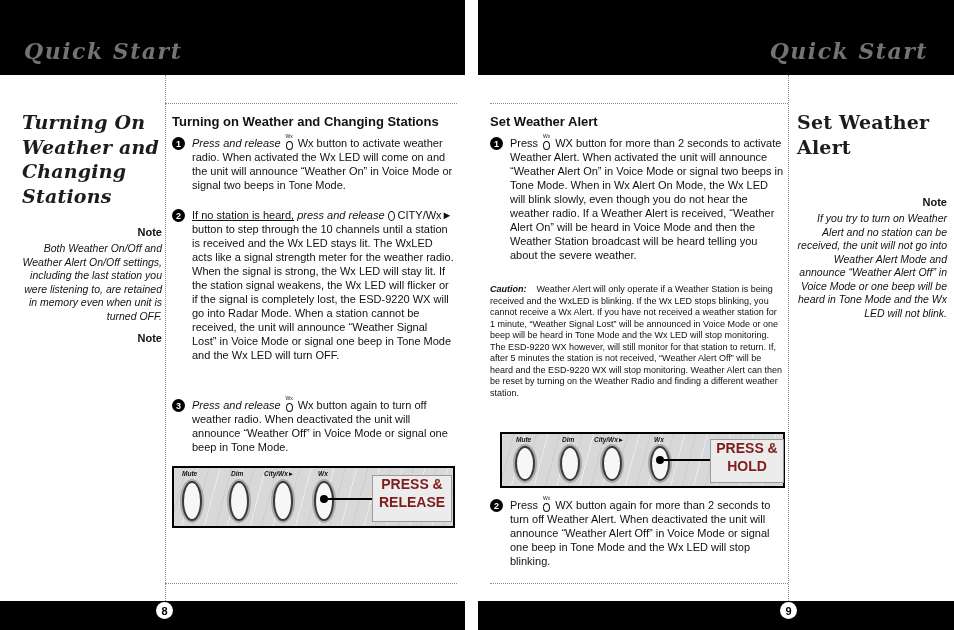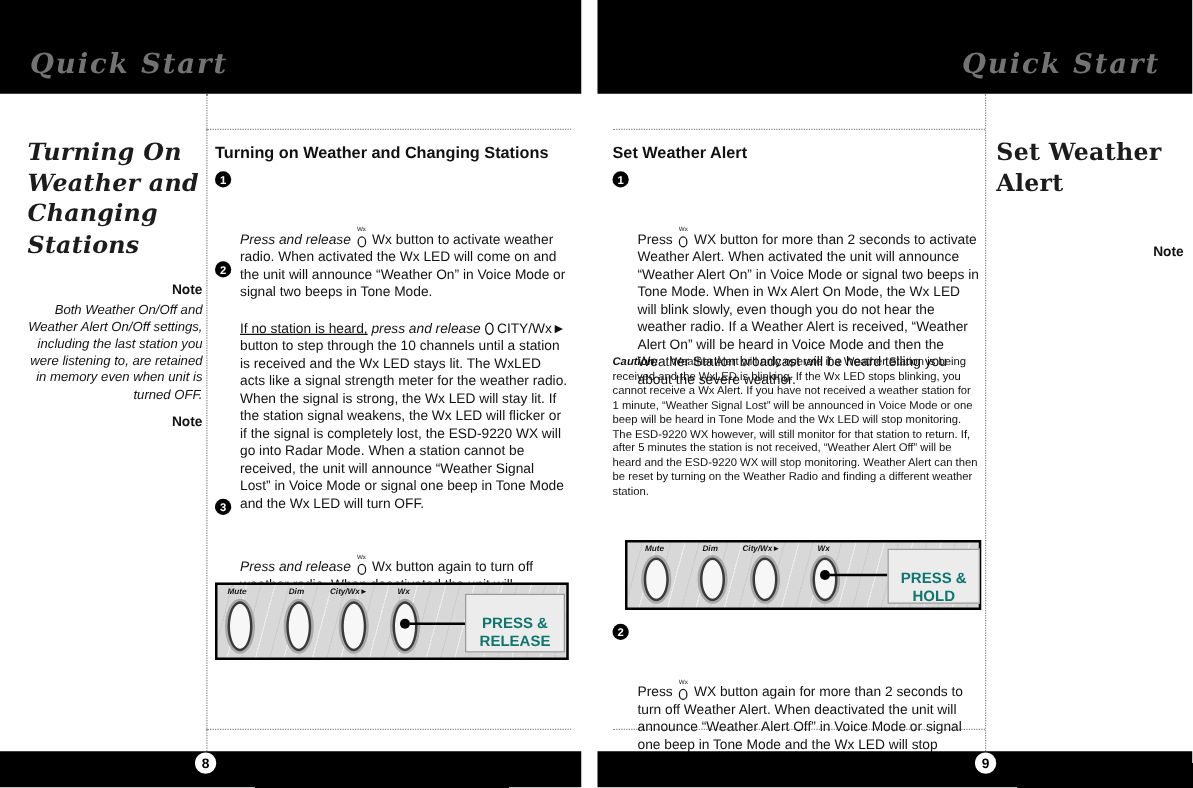--- a/index.html
+++ b/index.html
@@ -21,21 +21,21 @@
   .note-block { position:absolute;text-align:right; }
   .note-label { font-weight:bold; font-size:11px; margin-bottom:4px; }
   .note-text  { font-style:italic; font-size:10.5px; line-height:13.5px; }
 
   .main-heading { position:absolute; font-weight:bold; font-size:13px; white-space:nowrap; }
 
   .step { position:absolute; display:flex; align-items:flex-start; }
   .stepnum { flex:0 0 13px; width:13px; height:13px; border-radius:50%; background:#000;
              color:#fff; font-size:9px; font-weight:bold; display:inline-flex;
              align-items:center; justify-content:center; margin-right:7px; margin-top:1px; }
-  .steptext { font-size:11px; line-height:14px;margin-top:48px; }
+  .steptext { font-size:11px; line-height:14px; }
   .lead { font-style:italic; margin-right:3px; }
   .pre-underline { text-decoration:underline; margin-right:3px; }
 
   .wx-icon { position:relative; display:inline-block; width:11px; height:14px;
              vertical-align:-3px; margin-right:3px; }
   .wx-icon .lbl { position:absolute; top:-2px; left:0; right:0; text-align:center;
                   font-size:5px; line-height:5px; }
   .wx-icon .circ { position:absolute; bottom:0; left:2px; width:7px; height:9px;
                    border:1px solid #111; border-radius:50%; }
   .city-icon { display:inline-block; width:7px; height:10px; border:1px solid #111;
@@ -48,22 +48,22 @@
            background:#d8d8d8;
            background-image:repeating-linear-gradient(105deg, rgba(255,255,255,.45) 0 1px,
              transparent 1px 11px, rgba(0,0,0,.05) 11px 12px, transparent 12px 22px); }
   .plabel { position:absolute; top:2px; font-size:6.5px; font-weight:bold;
             font-style:italic; white-space:nowrap; color:#111; }
   .pbtn { position:absolute; width:20px; border-radius:50%; background:#f7f7f7;
           border:2px solid #3a3a3a; box-shadow:0 0 0 2px #a9a9a9; }
   .pdot { position:absolute; width:8px; height:8px; border-radius:50%; background:#000; }
   .pline { position:absolute; height:2px; background:#000; }
   .callout { position:absolute; background:#ececec; border:1px solid #9a9a9a;
-             text-align:center; font-weight:bold; font-size:12px; line-height:1.25;
-             padding-top:15px; color:#0f766e; }
+             text-align:center; font-weight:bold; font-size:14px; line-height:1.25;
+             padding-top:0; color:#7f1d1d; }
 
   .pagenum { position:absolute; width:17px; height:17px; border-radius:50%;
              background:#fff; color:#000; font-size:11px; font-weight:bold;
              display:flex; align-items:center; justify-content:center; }
 </style>
 </head>
 <body>
 
 <div class="bar" style="left:0; top:0; width:465px; height:75px;"></div>
 <div class="bar" style="left:478px; top:0; width:476px; height:75px;"></div>
@@ -166,19 +166,20 @@
     <div class="steptext">
       <span class="lead" style="font-style:normal;">Press</span><span class="wx-icon"><span class="lbl">Wx</span><span class="circ"></span></span><span>WX button again for more than 2 seconds to turn off Weather Alert. When deactivated the unit will announce “Weather Alert Off” in Voice Mode or signal one beep in Tone Mode and the Wx LED will stop blinking.</span>
     </div>
   </div>
 </div>
 
 <div class="col" style="left:797px; top:110px; width:150px; height:480px;">
   <div class="side-heading" style="font-style:normal;">Set Weather Alert</div>
   <div class="note-block" style="top:86px; width:150px;">
     <div class="note-label">Note</div>
+    <div class="note-text">If you try to turn on Weather Alert and no station can be received, the unit will not go into Weather Alert Mode and announce “Weather Alert Off” in Voice Mode or one beep will be heard in Tone Mode and the Wx LED will not blink.</div>
   </div>
 </div>
 
 <div class="bar" style="left:0; top:601px; width:465px; height:29px;"></div>
 <div class="bar" style="left:478px; top:601px; width:476px; height:29px;"></div>
 <div class="pagenum" style="left:156px; top:602px;">8</div>
 <div class="pagenum" style="left:780px; top:602px;">9</div>
 
 </body></html>

